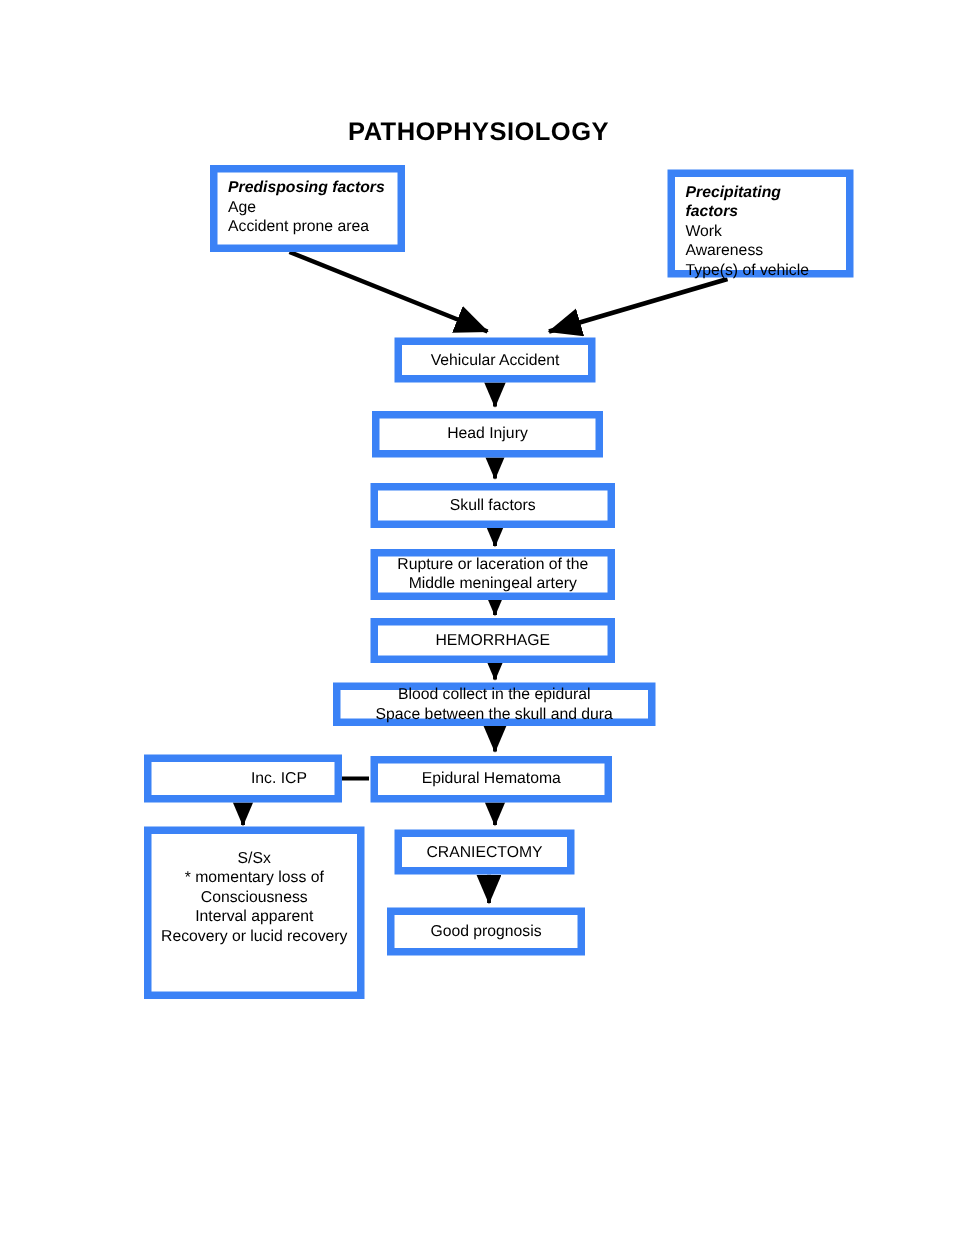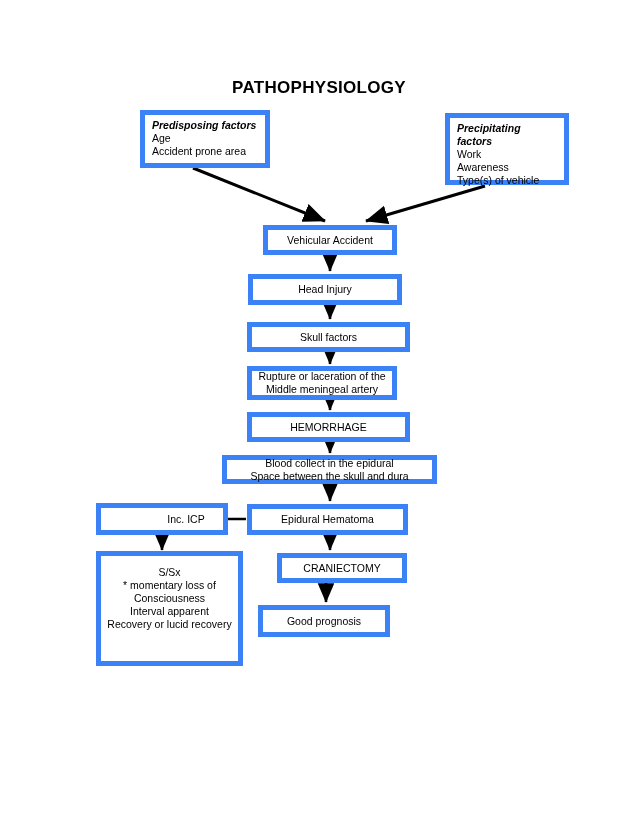--- a/index.html
+++ b/index.html
@@ -125,21 +125,21 @@
   </div>
 
   <div class="box centered" style="left:248px; top:274px; width:154px; height:31px;">
     <span>Head Injury</span>
   </div>
 
   <div class="box centered" style="left:247px; top:322px; width:163px; height:30px;">
     <span>Skull factors</span>
   </div>
 
-  <div class="box centered" style="left:247px; top:366px; width:150px; height:34px;">
+  <div class="box centered" style="left:247px; top:366px; width:163px; height:34px;">
     <span>
       <span class="ln">Rupture or laceration of the</span>
       <span class="ln">Middle meningeal artery</span>
     </span>
   </div>
 
   <div class="box centered" style="left:247px; top:412px; width:163px; height:30px;">
     <span>HEMORRHAGE</span>
   </div>
 
@@ -159,21 +159,21 @@
   </div>
 
   <div class="box topcenter" style="left:96px; top:551px; width:147px; height:115px;">
     <span class="ln">S/Sx</span>
     <span class="ln">* momentary loss of</span>
     <span class="ln">Consciousness</span>
     <span class="ln">Interval apparent</span>
     <span class="ln">Recovery or lucid recovery</span>
   </div>
 
-  <div class="box centered" style="left:277px; top:553px; width:130px; height:30px;">
+  <div class="box centered" style="left:263px; top:553px; width:120px; height:30px;">
     <span>CRANIECTOMY</span>
   </div>
 
   <div class="box centered" style="left:258px; top:605px; width:132px; height:32px;">
     <span>Good prognosis</span>
   </div>
 
 </div>
 
 </body></html>

